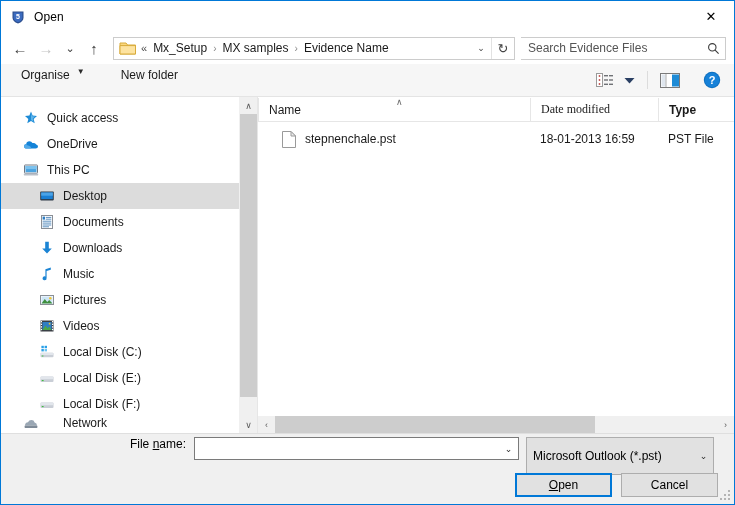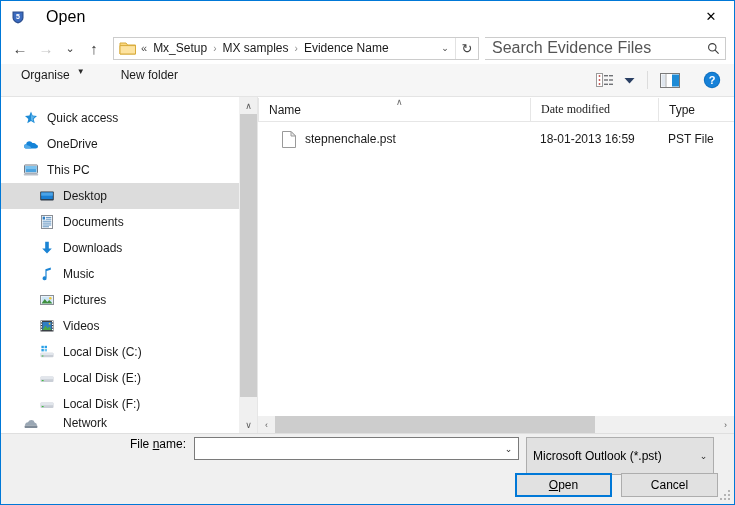--- a/index.html
+++ b/index.html
@@ -31,22 +31,22 @@
     display: flex;
     align-items: center;
   }
   .title-icon {
     margin-left: 9px;
     width: 16px;
     height: 16px;
     display: block;
   }
   .title-text {
-    margin-left: 20px;
-    font-size: 16px;
+    margin-left: 8px;
+    font-size: 12px;
     color: #000000;
     letter-spacing: 0.1px;
   }
   .close-btn {
     position: absolute;
     right: 0;
     top: 0;
     width: 46px;
     height: 30px;
     display: flex;
@@ -150,21 +150,21 @@
     background: #ffffff;
     display: flex;
     align-items: center;
     box-sizing: border-box;
   }
   .search-input {
     flex: 1 1 auto;
     border: none;
     outline: none;
     font-family: "Liberation Sans", sans-serif;
-    font-size: 16px;
+    font-size: 12px;
     color: #404040;
     padding-left: 7px;
     background: transparent;
     min-width: 0;
   }
   .search-input::placeholder { color: #555555; opacity: 1; }
   .search-icon {
     flex: 0 0 auto;
     width: 24px;
     display: flex;
@@ -313,21 +313,21 @@
     height: 23px;
     display: flex;
     align-items: center;
     padding-left: 10px;
     box-sizing: border-box;
     border-left: 1px solid #e6e6e6;
   }
   .col:first-child { border-left: none; padding-left: 12px; }
   .col-name { width: 272px; flex: 0 0 272px; }
   .col-date { width: 128px; flex: 0 0 128px; font-family: Liberation Serif, serif; }
-  .col-type { flex: 1 1 auto; }
+  .col-type { flex: 1 1 auto; font-weight: bold; }
 
   .rows { flex: 1 1 auto; padding-top: 5px; }
   .row {
     height: 24px;
     display: flex;
     align-items: center;
     font-size: 12px;
     color: #1a1a1a;
   }
   .cell {

